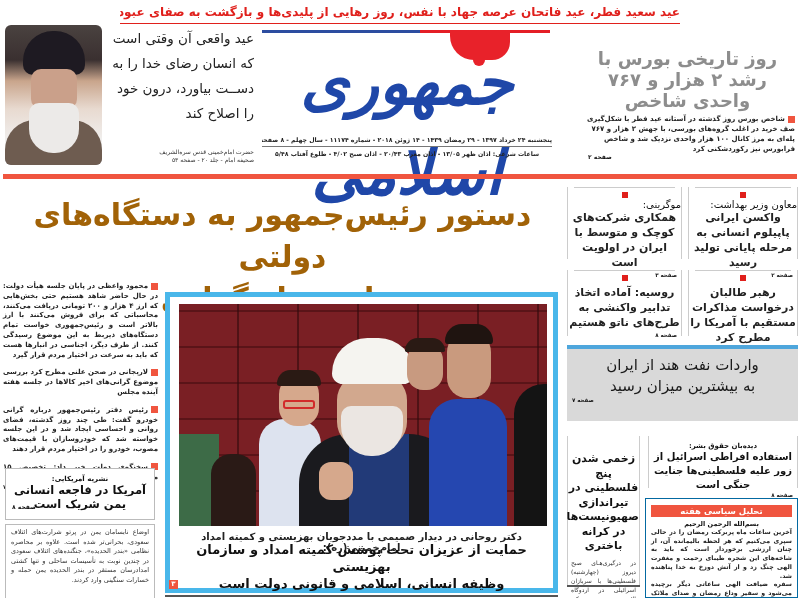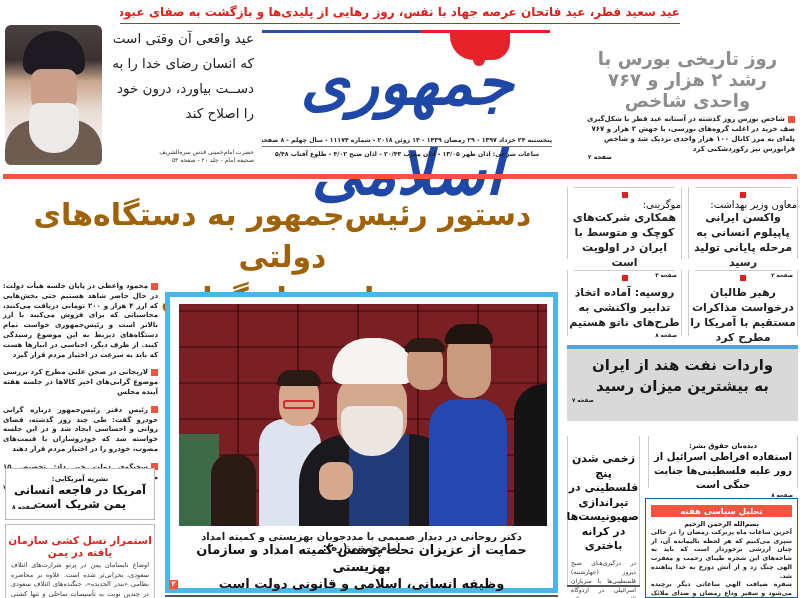--- a/index.html
+++ b/index.html
@@ -81,21 +81,21 @@
   .rbox .kicker { font-size: 10px; font-weight: normal; line-height: 10px; text-align: right; }
   .rbox .title { font-size: 11px; line-height: 15px; font-weight: bold; color: #222; }
   .rbox .page { font-size: 5.5px; font-weight: bold; text-align: right; padding-right: 4px; margin-top: 2px; }
 
   .rb1 { top: 187px; left: 567px; width: 115px; height: 72px; }
   .rb2 { top: 187px; left: 688px; width: 110px; height: 72px; }
   .rb3 { top: 270px; left: 567px; width: 115px; height: 66px; }
   .rb4 { top: 270px; left: 688px; width: 110px; height: 66px; }
 
   .oil { top: 345px; left: 567px; width: 231px; height: 76px; background: #d9d9d9; border-top: 4px solid #4ea6dc; text-align: center; }
-  .oil .title { font-size: 15px; line-height: 21px; font-weight: bold; margin-top: 6px; color: #1a1a1a; }
+  .oil .title { font-size: 15px; line-height: 21px; font-weight: normal; margin-top: 6px; color: #1a1a1a; }
   .oil .page { font-size: 5.5px; font-weight: bold; text-align: left; padding-left: 5px; }
 
   .pal { top: 436px; left: 567px; width: 73px; height: 150px; border-left: 1px solid #ccc; border-right: 1px solid #ccc; text-align: center; }
   .pal .title { font-size: 11px; line-height: 14.5px; font-weight: bold; margin-top: 16px; }
   .pal .body { font-size: 6px; line-height: 9px; text-align: justify; padding: 4px 3px 0; color: #333; }
   .pal-rule { top: 585px; left: 567px; width: 73px; height: 2px; background: #555; }
 
   .hr-box { top: 436px; left: 648px; width: 150px; height: 52px; border-left: 1px solid #ccc; border-right: 1px solid #ccc; text-align: center; }
   .hr-box .kicker { font-size: 7px; font-weight: bold; margin-top: 6px; }
   .hr-box .title { font-size: 10px; line-height: 14px; font-weight: bold; }
@@ -151,21 +151,20 @@
     <span class="briefs-pages">صفحات ۲، ۳ و ۷</span></p>
 </div>
 
 <div class="abs box-yemen">
   <div class="kicker">نشریه آمریکایی:</div>
   <div class="title">آمریکا در فاجعه انسانی یمن شریک است</div>
   <div class="page">صفحه ۸</div>
 </div>
 
 <div class="abs box-genocide">
-  <div class="title">استمرار نسل کشی سازمان یافته در یمن</div>
   <div class="body">اوضاع نابسامان یمن در پرتو شرارت‌های ائتلاف سعودی، بحرانی‌تر شده است. علاوه بر محاصره نظامی «بندر الحدیده»، جنگنده‌های ائتلاف سعودی در چندین نوبت به تأسیسات ساحلی و تنها کشتی امدادرسان مستقر در بندر الحدیده یمن حمله و خسارات سنگینی وارد کردند.</div>
 </div>
 
 <div class="abs photo-frame">
   <div class="photo">
     <div class="brick-v"></div>
 
     <div class="p-shape" style="left:0;top:130px;width:40px;height:92px;background:#3d6b47;"></div>
 
     <div class="p-shape" style="left:32px;top:150px;width:45px;height:72px;background:#2a1a16;border-radius:20px 20px 0 0;"></div>

